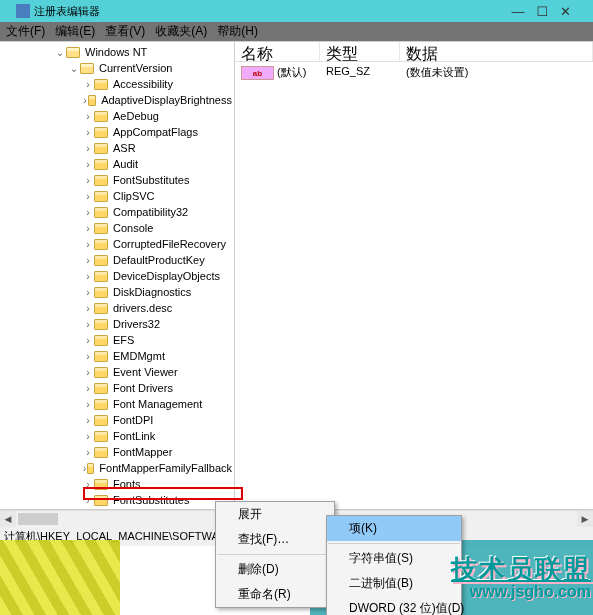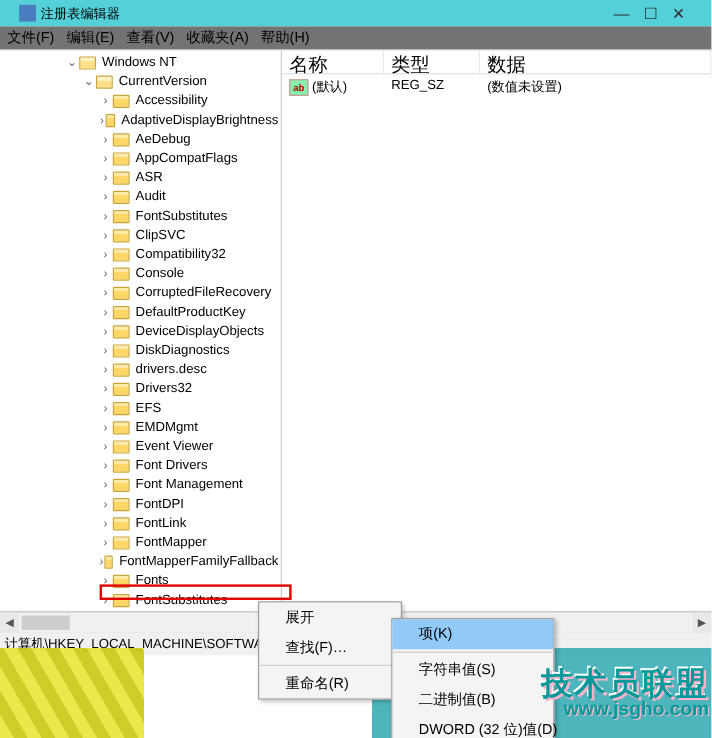--- a/index.html
+++ b/index.html
@@ -25,21 +25,21 @@
 .label { padding: 0 2px; }
 
 .list-pane { flex: 1; background: #fff; }
 .list-header { display: flex; height: 20px; border-bottom: 1px solid #e0e0e0; font-size: 16px; }
 .list-header div { padding: 2px 6px; border-right: 1px solid #e8e8e8; }
 .col-name { width: 85px; }
 .col-type { width: 80px; }
 .col-data { flex: 1; }
 .list-row { display: flex; font-size: 11px; padding: 2px 0; }
 .list-row .cell { padding: 1px 6px; }
-.str-icon { width: 16px; height: 14px; display: inline-flex; align-items: center; justify-content: center; font-size: 8px; font-weight: bold; color: #b00; border: 1px solid #c99; background: #86efac; margin-right: 3px; vertical-align: middle; }
+.str-icon { width: 33px; height: 14px; display: inline-flex; align-items: center; justify-content: center; font-size: 8px; font-weight: bold; color: #b00; border: 1px solid #c99; background: #f0abfc; margin-right: 3px; vertical-align: middle; }
 
 .scrollbar-h { height: 16px; background: #f0f0f0; display: flex; align-items: center; border-top: 1px solid #ddd; }
 .scroll-arrow { width: 16px; height: 16px; background: #e8e8e8; text-align: center; font-size: 9px; line-height: 16px; color: #555; }
 .scroll-track { flex: 1; height: 16px; background: #f0f0f0; position: relative; }
 .scroll-thumb { position: absolute; left: 2px; width: 40px; height: 12px; top: 2px; background: #cdcdcd; }
 
 .statusbar { height: 20px; background: #f0f0f0; font-size: 11px; padding: 2px 4px; border-top: 1px solid #ddd; }
 
 .redbox { position: absolute; border: 2px solid #e00000; pointer-events: none; z-index: 5; }
 .rb1 { left: 83px; top: 487px; width: 160px; height: 13px; }
@@ -47,21 +47,21 @@
 
 .context-menu { position: absolute; background: #f4f4f4; border: 1px solid #a0a0a0; box-shadow: 2px 2px 4px rgba(0,0,0,.3); font-size: 12px; z-index: 20; }
 .cm-item { padding: 4px 28px 4px 22px; white-space: nowrap; position: relative; cursor: default; }
 .cm-item.has-sub::after { content: "▸"; position: absolute; right: 6px; font-size: 10px; }
 .cm-item.highlighted { background: #91c9f7; }
 .cm-sep { height: 1px; background: #d0d0d0; margin: 2px 1px; }
 .cm1 { left: 215px; top: 501px; width: 120px; }
 .cm2 { left: 326px; top: 515px; width: 136px; }
 
 .watermark { position: absolute; right: 2px; bottom: 14px; z-index: 30; text-align: right; }
-.wm-big { font-size: 26px; font-weight: 700; color: #009a9a; text-shadow: 2px 2px 0 #ffb3c8, -1px -1px 0 #fff; letter-spacing: 2px; }
+.wm-big { font-size: 26px; font-weight: 700; color: #009a9a; text-shadow: 2px 2px 0 #ffb3c8, -1px -1px 0 #fff; letter-spacing: 2px; text-decoration: underline; }
 .wm-url { font-size: 16px; font-weight: 700; color: #009a9a; text-shadow: 1px 1px 0 #ffb3c8; margin-top: -4px; }
 
 .bg-stripes { position: absolute; left: 0; bottom: 0; width: 120px; height: 75px; z-index: 2; background: repeating-linear-gradient(60deg, #e6e63a 0 10px, #c8c812 10px 20px); opacity: .9; }
 .bg-teal { position: absolute; left: 310px; bottom: 0; right: 0; height: 75px; z-index: 2; background: #2fa8b0; opacity: .85; }
 </style>
 </head>
 <body>
 
 <div class="titlebar">
   <div class="titlebar-title">
@@ -266,20 +266,21 @@
 <div class="bg-stripes"></div>
 <div class="bg-teal"></div>
 
 <div class="redbox rb1"></div>
 <div class="redbox rb2"></div>
 
 <div class="context-menu cm1" id="cm1">
     <div class="cm-item">展开</div>
     <div class="cm-item">查找(F)…</div>
     <div class="cm-sep"></div>
+    <div class="cm-item">删除(D)</div>
     <div class="cm-item">重命名(R)</div>
   </div>
 <div class="context-menu cm2" id="cm2">
     <div class="cm-item highlighted">项(K)</div>
     <div class="cm-sep"></div>
     <div class="cm-item">字符串值(S)</div>
     <div class="cm-item">二进制值(B)</div>
     <div class="cm-item">DWORD (32 位)值(D)</div>
   </div>
 

